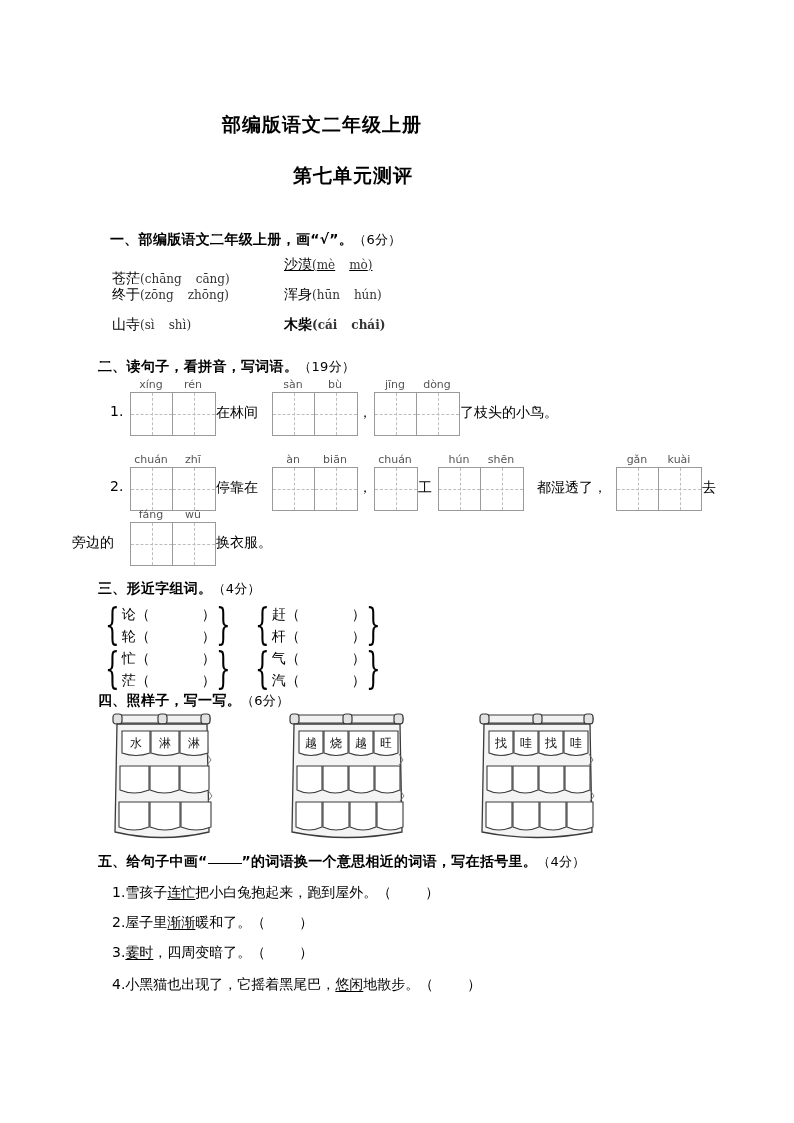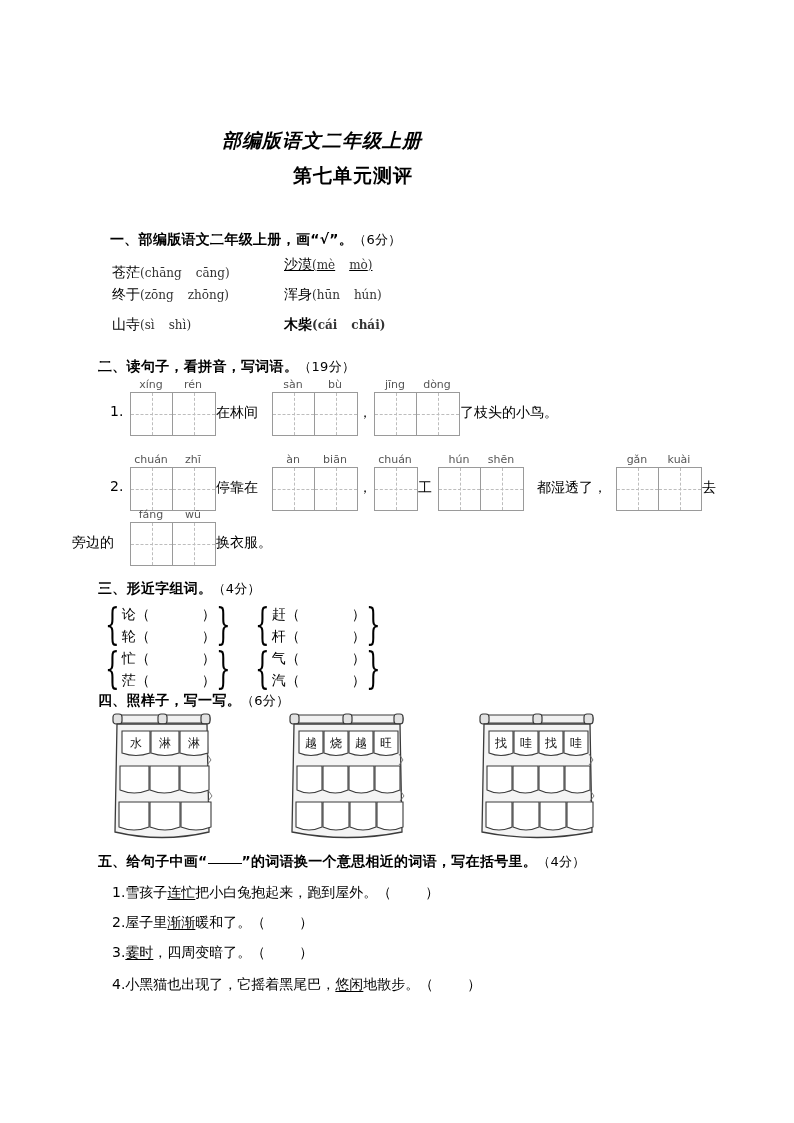--- a/index.html
+++ b/index.html
@@ -24,21 +24,21 @@
   }
 
   
   .doc-title {
     text-align: center;
     font-size: 19px;
     font-weight: bold;
     letter-spacing: 1px;
     margin: 0;
   }
-  .title1 { position: absolute; left: 0; top: 128px; width: 644px; font-style: italic; }
+  .title1 { position: absolute; left: 0; top: 112px; width: 644px; }
   .title2 { position: absolute; left: 0; top: 163px; width: 706px; }
 
   
   .sec-head {
     position: absolute;
     font-size: 14px;
     font-weight: bold;
     white-space: nowrap;
     letter-spacing: 0.3px;
   }
@@ -182,21 +182,21 @@
 
 <div class="page">
 
   <div class="doc-title title1">部编版语文二年级上册</div>
   <div class="doc-title title2">第七单元测评</div>
 
   <div class="sec-head" style="left:110px; top:231px;">
     <span>一、部编版语文二年级上册，画“√”。</span><span class="pts">（6分）</span>
   </div>
 
-  <div class="py-row" style="left:112px; top:264px;">
+  <div class="py-row" style="left:112px; top:270px;">
     <span class="py-han">苍茫</span><span class="py-opts">(<span>chāng</span><span class="gap"></span><span>cāng</span>)</span>
   </div>
   <div class="py-row" style="left:284px; top:256px;text-decoration:underline;">
     <span class="py-han">沙漠</span><span class="py-opts">(<span>mè</span><span class="gap"></span><span>mò</span>)</span>
   </div>
 
   <div class="py-row" style="left:112px; top:286px;">
     <span class="py-han">终于</span><span class="py-opts">(<span>zōng</span><span class="gap"></span><span>zhōng</span>)</span>
   </div>
   <div class="py-row" style="left:284px; top:286px;">

